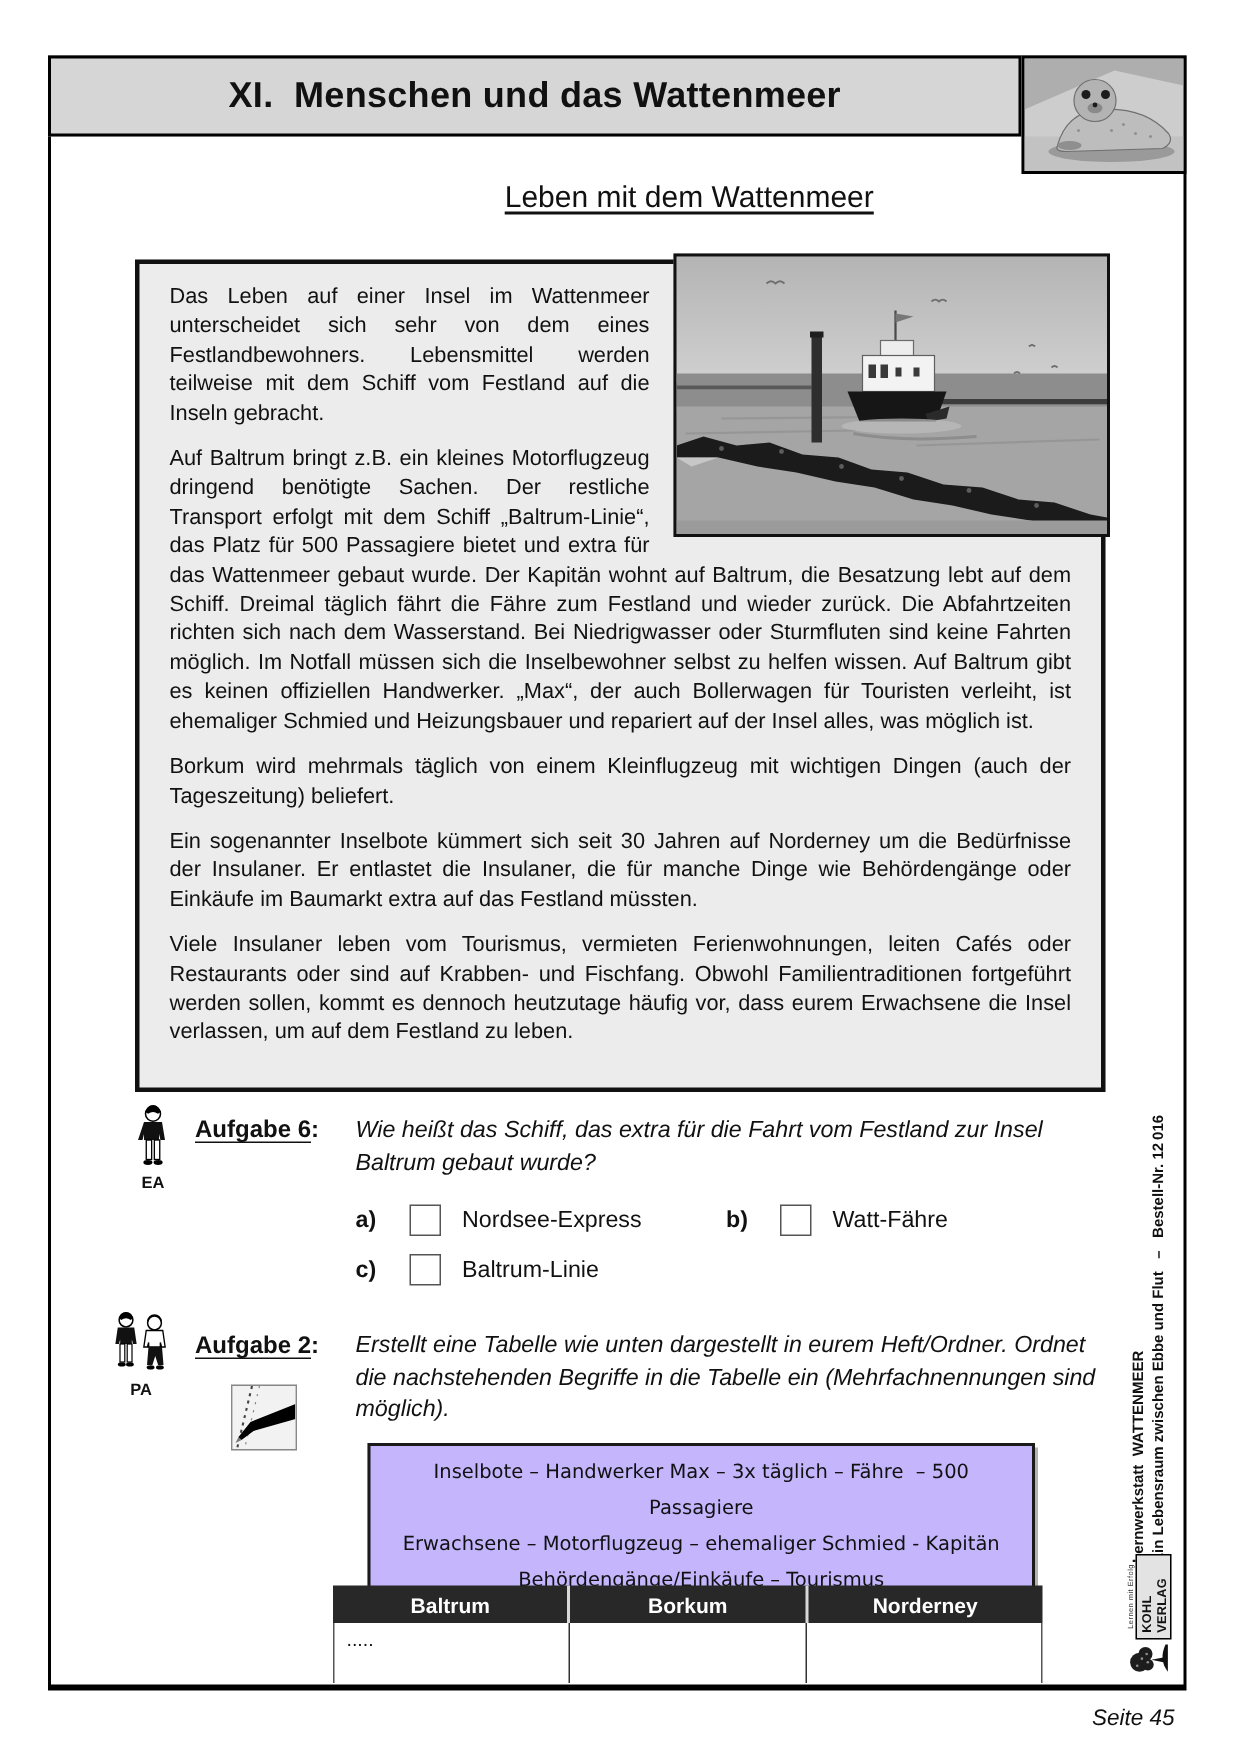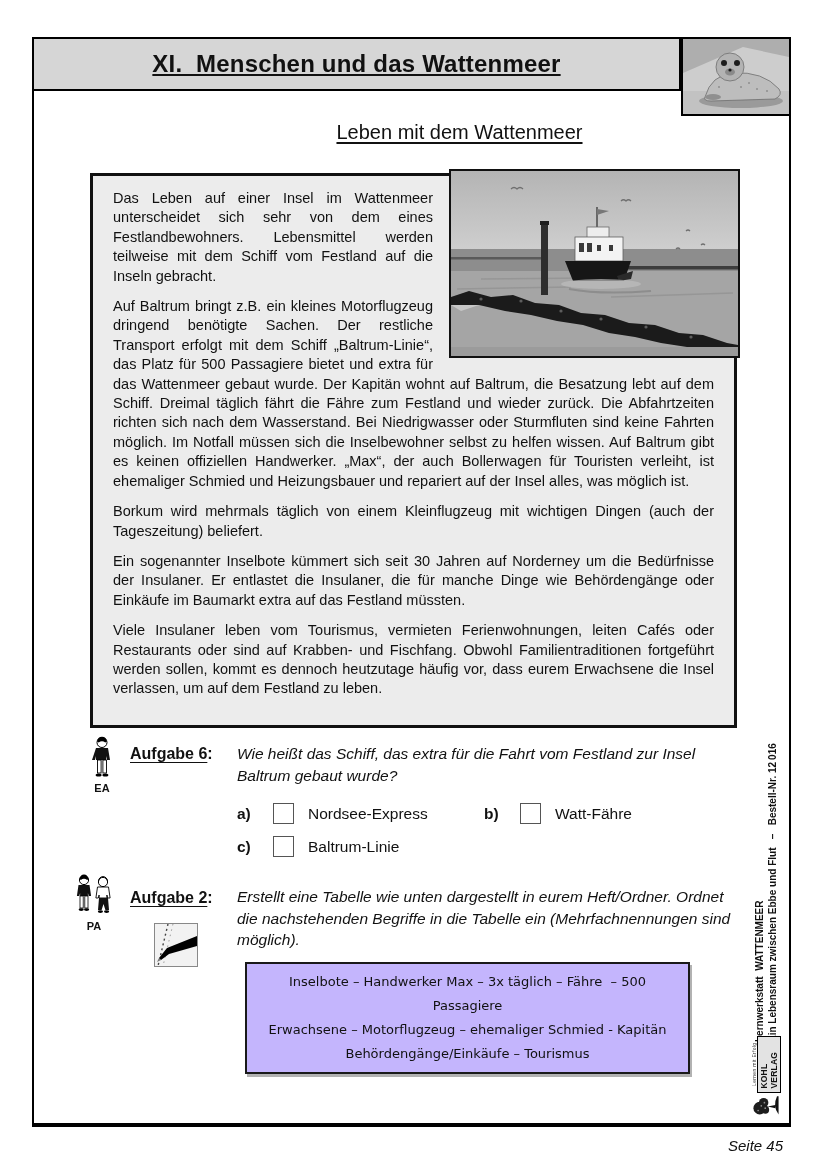--- a/index.html
+++ b/index.html
@@ -3,21 +3,21 @@
 <meta charset="utf-8">
 <style>
   html,body{margin:0;padding:0;background:#fff;}
   .page{position:relative;width:827px;height:1169px;background:#fff;overflow:hidden;
         font-family:"Liberation Sans",sans-serif;color:#111;}
   
   .page-border{position:absolute;left:32px;top:37px;width:755px;height:1084px;
         border:2px solid #000;border-bottom-width:4px;}
   
   .header-bar{position:absolute;left:32px;top:37px;width:649px;height:54px;background:#d6d6d6;
-        border:2px solid #000;box-sizing:border-box;display:flex;align-items:center;justify-content:center;text-decoration:underline;}
+        border:2px solid #000;box-sizing:border-box;display:flex;align-items:center;justify-content:center;}
   .header-bar .t{font-size:24px;font-weight:bold;letter-spacing:0.2px;}
   .seal{position:absolute;left:681px;top:37px;width:110px;height:79px;border:2px solid #000;
         box-sizing:border-box;overflow:hidden;background:#c9c9c9;}
   .subtitle{position:absolute;left:32px;top:121px;width:759px;text-align:center;font-size:20px;
         text-decoration:underline;text-underline-offset:3px;padding-left:48px;}
   
   .intro-box{position:absolute;left:90px;top:173px;width:647px;height:555px;box-sizing:border-box;
         border:3px solid #111;background:#ececec;padding:13px 20px;}
   .photo{float:right;width:291px;height:189px;margin:-20px -26px 12px 16px;border:2px solid #111;
         box-sizing:border-box;background:#a8a8a8;overflow:hidden;}
@@ -228,20 +228,32 @@
     </svg>
   </div>
   <div class="qtext" style="left:237px;top:886px;width:500px;">Erstellt eine Tabelle wie unten dargestellt in eurem Heft/Ordner. Ordnet die nachstehenden Begriffe in die Tabelle ein (Mehrfachnennungen sind möglich).</div>
 
   <div class="terms-box">
     <div>Inselbote – Handwerker Max – 3x täglich – Fähre&nbsp; – 500 Passagiere</div>
     <div>Erwachsene – Motorflugzeug – ehemaliger Schmied - Kapitän</div>
     <div>Behördengänge/Einkäufe – Tourismus</div>
   </div>
 
+  <div class="wtable">
+    <div class="thead">
+      <div class="th">Baltrum</div>
+      <div class="th">Borkum</div>
+      <div class="th">Norderney</div>
+    </div>
+    <div class="tbody">
+      <div class="td">.....</div>
+      <div class="td"></div>
+      <div class="td"></div>
+    </div>
+  </div>
 
   <div class="sidebar-rot">
     <div>Lernwerkstatt&nbsp; WATTENMEER</div>
     <div>Ein Lebensraum zwischen Ebbe und Flut&nbsp;&nbsp; –&nbsp;&nbsp; Bestell-Nr. 12 016</div>
   </div>
 
   <div class="kohl">
     <svg width="26" height="36" viewBox="0 0 26 36">
       <circle cx="10" cy="10" r="8" fill="#1d1d1d"></circle>
       <circle cx="17" cy="15" r="6" fill="#1d1d1d"></circle>

